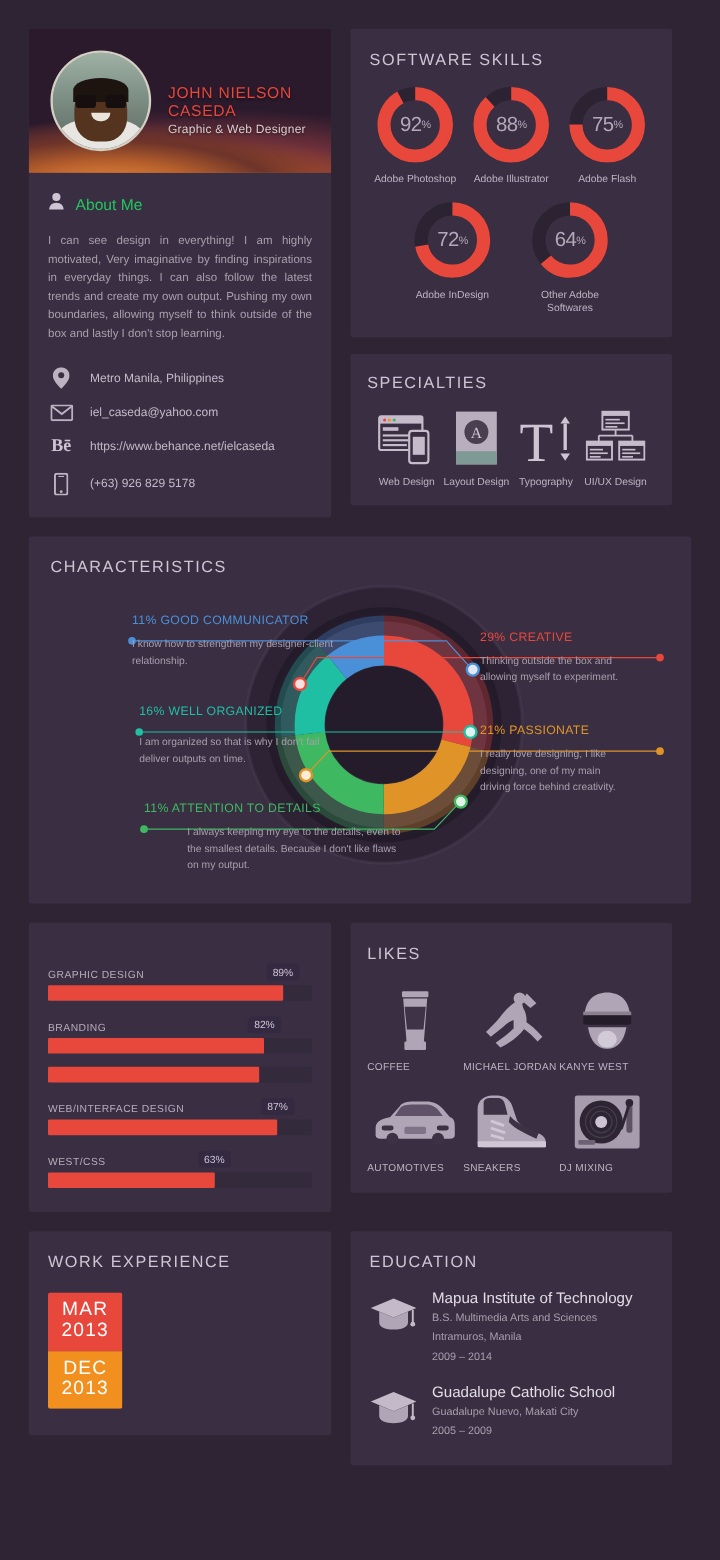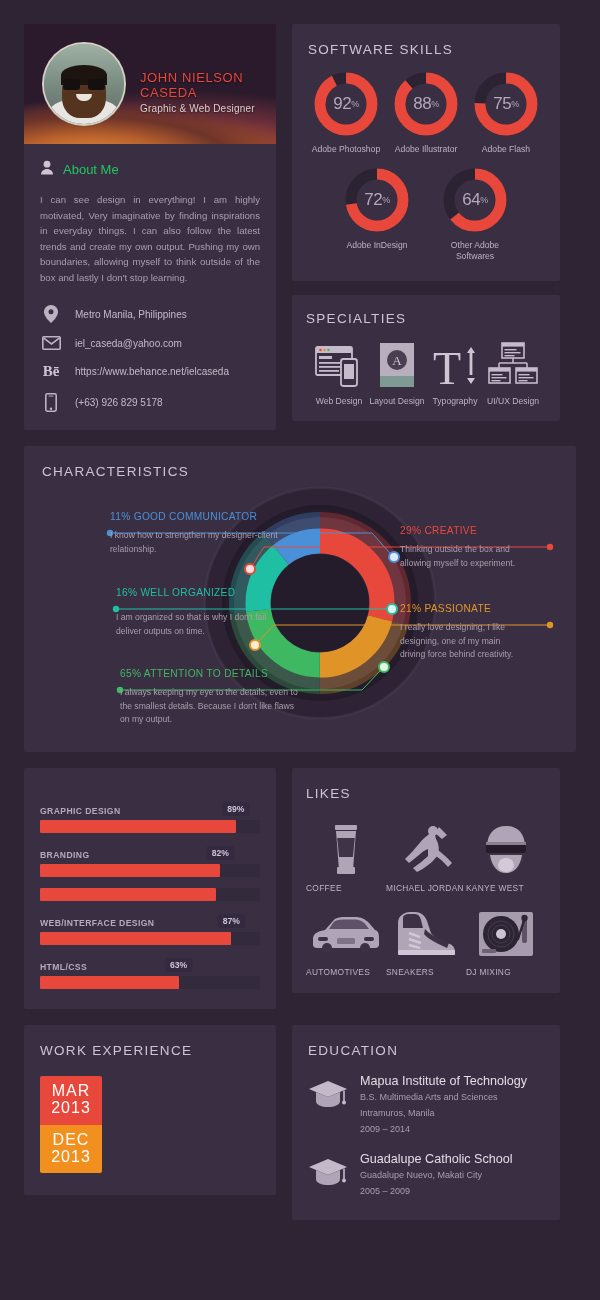--- a/index.html
+++ b/index.html
@@ -97,21 +97,21 @@
   .chars-wrap { position:relative; height: 258px; margin-top: 6px; }
   .ch-svg { position:absolute; left:0; top:0; }
   .ch-block { position:absolute; width: 210px; }
   .ch-head { font-size:10.2px; letter-spacing:.3px; }
   .ch-desc { color:#a99ead; font-size:8.6px; line-height:1.55; margin-top:7px; }
   .ch-right { text-align:left; }
 
   
   .row3 { display:flex; gap:16px; margin-top: 16px; align-items:flex-start; }
   .ds-card { width:252px; padding: 18px 16px 20px 16px; }
-  .bars { margin-top: 14px; font-weight: bold; }
+  .bars { margin-top: 14px; }
   .bar-item { margin-bottom: 11px; position:relative; }
   .bar-top { display:flex; align-items:flex-end; height:16px; position:relative; }
   .bar-name { color:#b6abbb; font-size:8.6px; letter-spacing:.4px; }
   .bar-pct { position:absolute; bottom:0; color:#cfc4d4; font-size:8.6px;
     background:#332940; padding:2px 5px; border-radius:3px; transform: translateX(-50%); }
   .bar-track { height:13px; background:#332a3c; border-radius:1px; margin-top:4px; position:relative; }
   .bar-fill { height:13px; background:#e8483c; border-radius:1px; }
 
   .likes-card { width:268px; padding: 18px 14px 16px 14px; }
   .likes-grid { display:flex; flex-wrap:wrap; margin-top: 8px; }
@@ -424,22 +424,22 @@
         <div class="ch-head" style="color:#4a90d9;">11% GOOD COMMUNICATOR</div>
         <div class="ch-desc" style="width:170px;">I know how to strengthen my designer-client relationship.</div>
       </div>
 
       <div class="ch-block" style="left:74px; top:102px;">
         <div class="ch-head" style="color:#1fbfa4;">16% WELL ORGANIZED</div>
         <div class="ch-desc" style="width:165px; margin-top:13px;">I am organized so that is why I don't fail deliver outputs on time.</div>
       </div>
 
       <div class="ch-block" style="left:78px; top:183px;">
-        <div class="ch-head" style="color:#3fb862;">65% ATTENTION TO DETAILS</div>
-        <div class="ch-desc" style="width:180px;">I always keeping my eye to the details, even to the smallest details. Because I don't like flaws on my output.</div>
+        <div class="ch-head" style="color:#3fb862;">11% ATTENTION TO DETAILS</div>
+        <div class="ch-desc" style="width:180px;margin-left:36px;">I always keeping my eye to the details, even to the smallest details. Because I don't like flaws on my output.</div>
       </div>
 
       <div class="ch-block ch-right" style="left:358px; top:40px; width:150px;">
         <div class="ch-head" style="color:#e8483c;">29% CREATIVE</div>
         <div class="ch-desc" style="width:130px;">Thinking outside the box and allowing myself to experiment.</div>
       </div>
 
       <div class="ch-block ch-right" style="left:358px; top:118px; width:150px;">
         <div class="ch-head" style="color:#e09428;">21% PASSIONATE</div>
         <div class="ch-desc" style="width:128px;">I really love designing, I like designing, one of my main driving force behind creativity.</div>
@@ -483,21 +483,21 @@
             <span class="bar-name">WEB/INTERFACE DESIGN</span>
             <span class="bar-pct" style="left:87%;">87%</span>
           </div>
           <div class="bar-track">
             <div class="bar-fill" style="width:87%;"></div>
           </div>
         </div>
 
         <div class="bar-item" style="margin-bottom:0;">
           <div class="bar-top">
-            <span class="bar-name">HTML/CSS</span>
+            <span class="bar-name">WEST/CSS</span>
             <span class="bar-pct" style="left:63%;">63%</span>
           </div>
           <div class="bar-track">
             <div class="bar-fill" style="width:63%;"></div>
           </div>
         </div>
 
       </div>
     </div>
 

